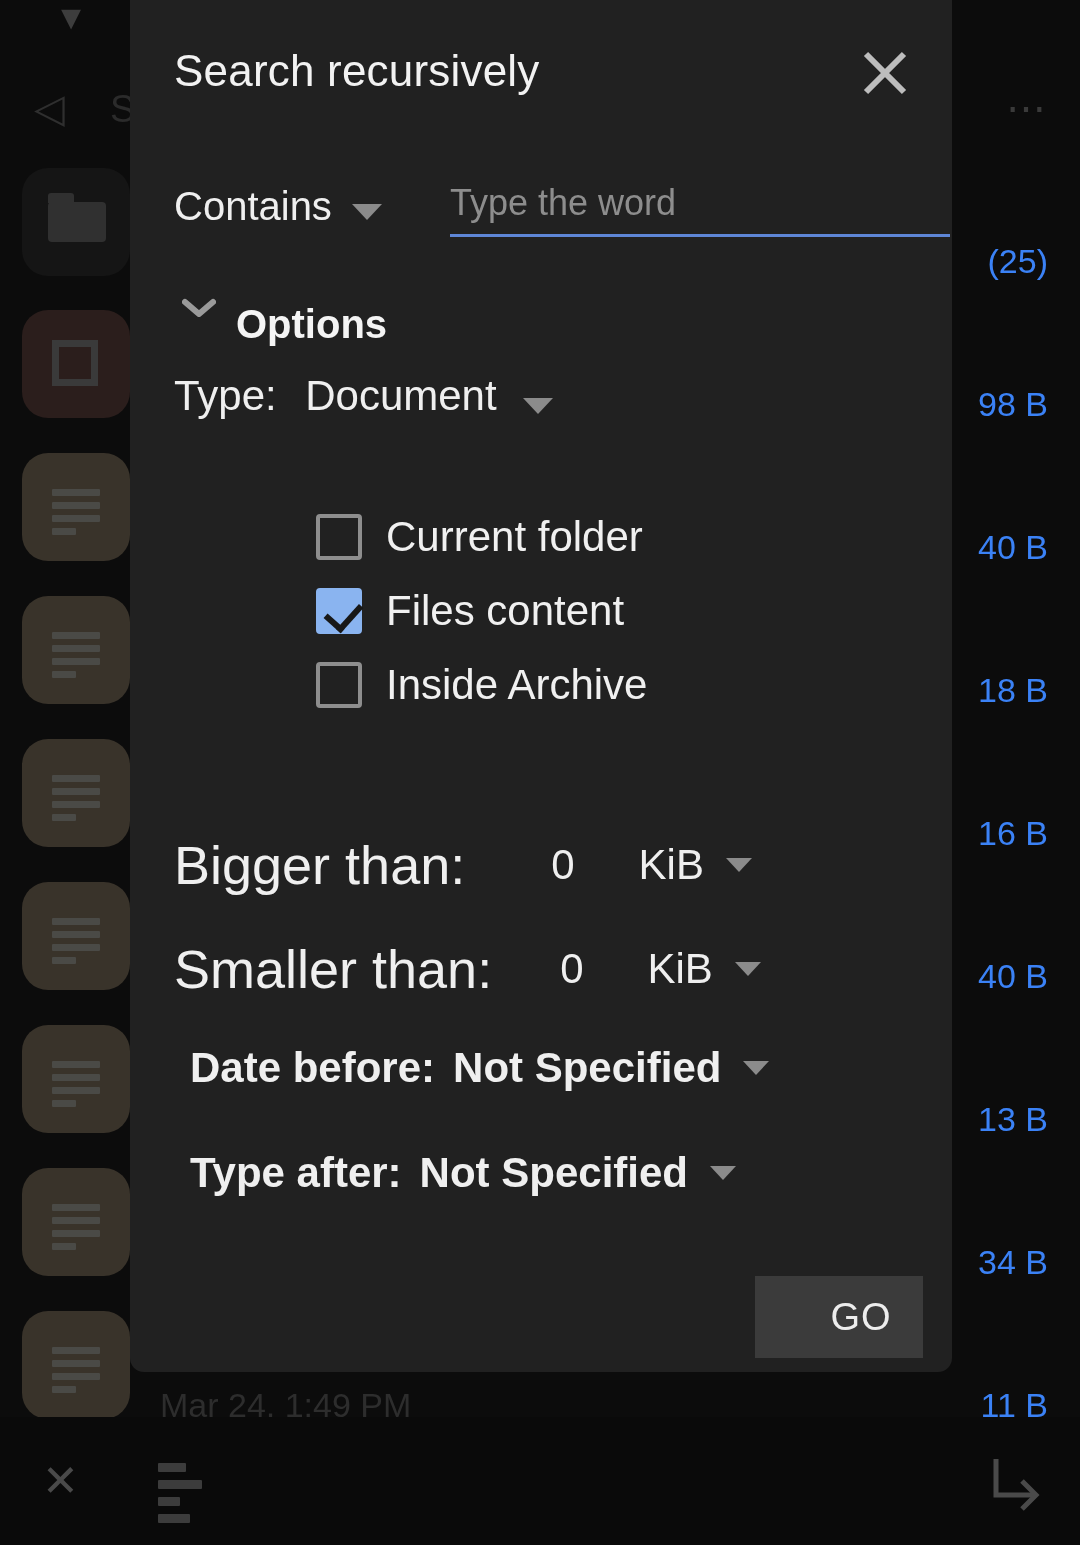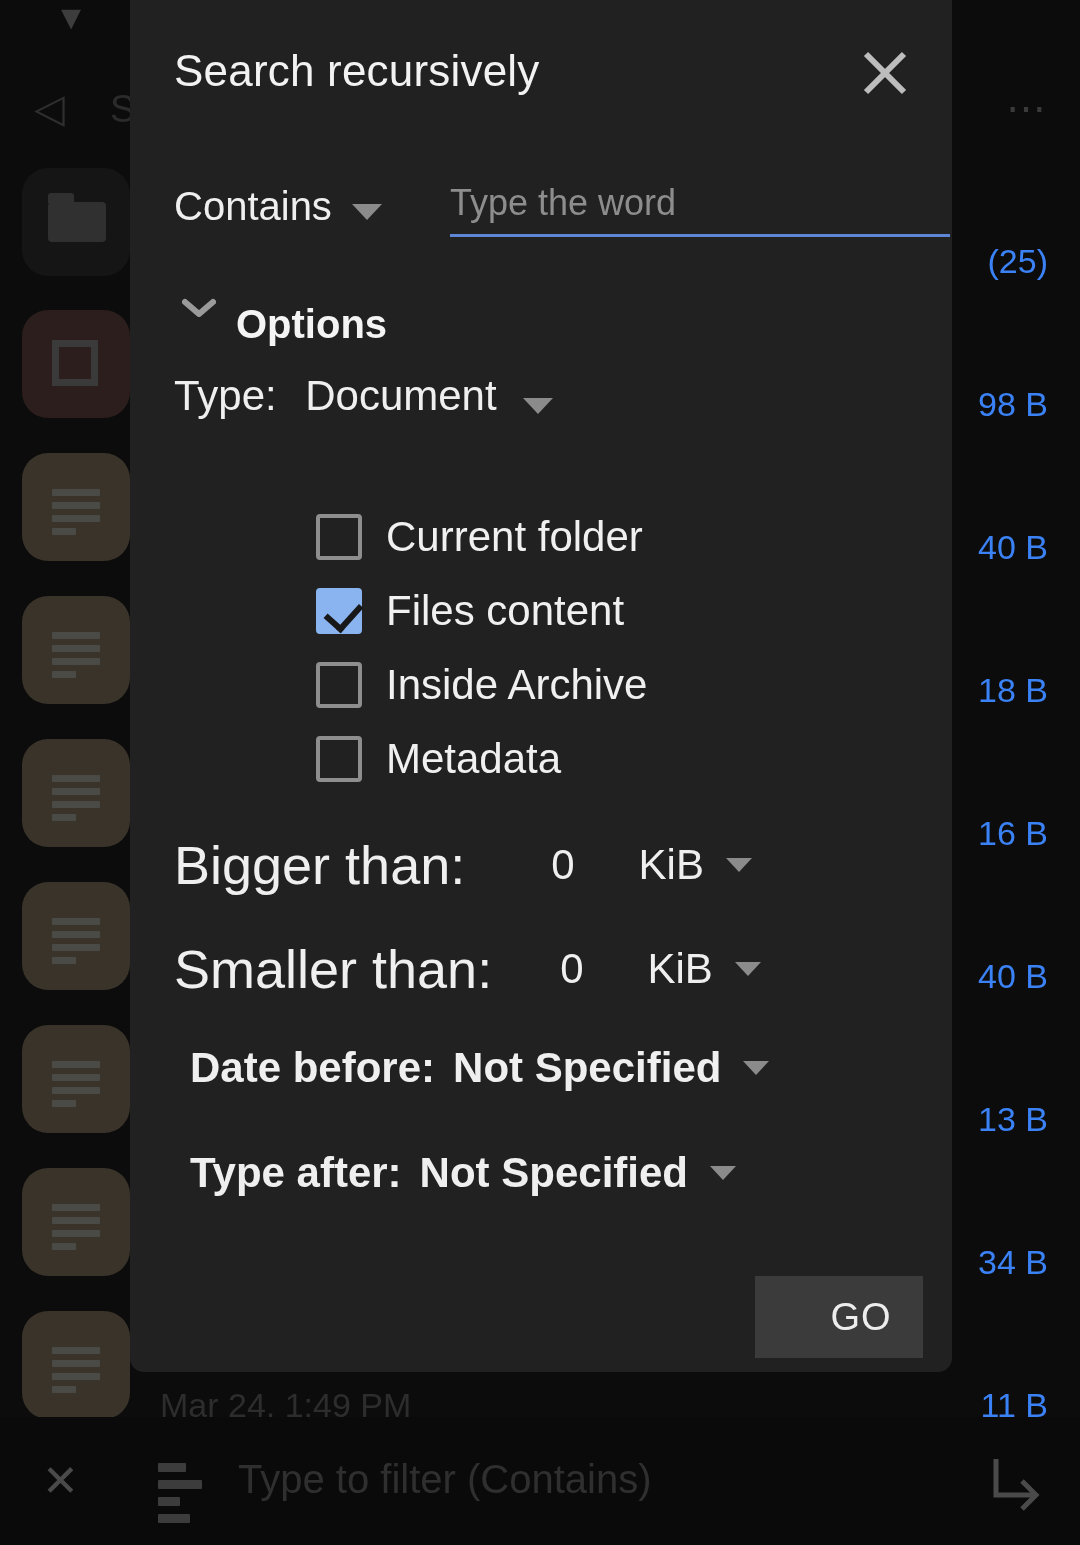--- a/index.html
+++ b/index.html
@@ -194,21 +194,20 @@
   </div>
 
   <div id="filterbar">
     <div class="fb-close">✕</div>
     <div class="fb-sorticon">
         <i></i>
         <i></i>
         <i></i>
         <i></i>
       </div>
-    <div class="fb-input">Type to filter (Contains)</div>
     <svg class="fb-enter" viewBox="0 0 52 56">
       <path d="M6 4 L6 40 L44 40" stroke="#4a4a4a" stroke-width="5" fill="none"></path>
       <path d="M32 26 L46 40 L32 54" stroke="#4a4a4a" stroke-width="5" fill="none"></path>
     </svg>
   </div>
 
   <div id="dialog">
 
     <div class="dlg-head">
       <div class="dlg-title">Search recursively</div>
@@ -245,24 +244,20 @@
         <span class="chk-label">Current folder</span>
       </div>
       <div class="chk-row">
         <span class="chk-box on"></span>
         <span class="chk-label">Files content</span>
       </div>
       <div class="chk-row">
         <span class="chk-box"></span>
         <span class="chk-label">Inside Archive</span>
       </div>
-      <div class="chk-row">
-        <span class="chk-box"></span>
-        <span class="chk-label">Metadata</span>
-      </div>
     </div>
 
     <div class="row-size" style="top:834px">
       <span class="size-label">Bigger than:</span>
       <span class="size-value" style="margin-left:86px">0</span>
       <span class="size-unit" style="margin-left:64px">KiB</span>
       <span class="caret caret-sm" style="margin-left:22px"></span>
     </div>
 
     <div class="row-size" style="top:938px">

